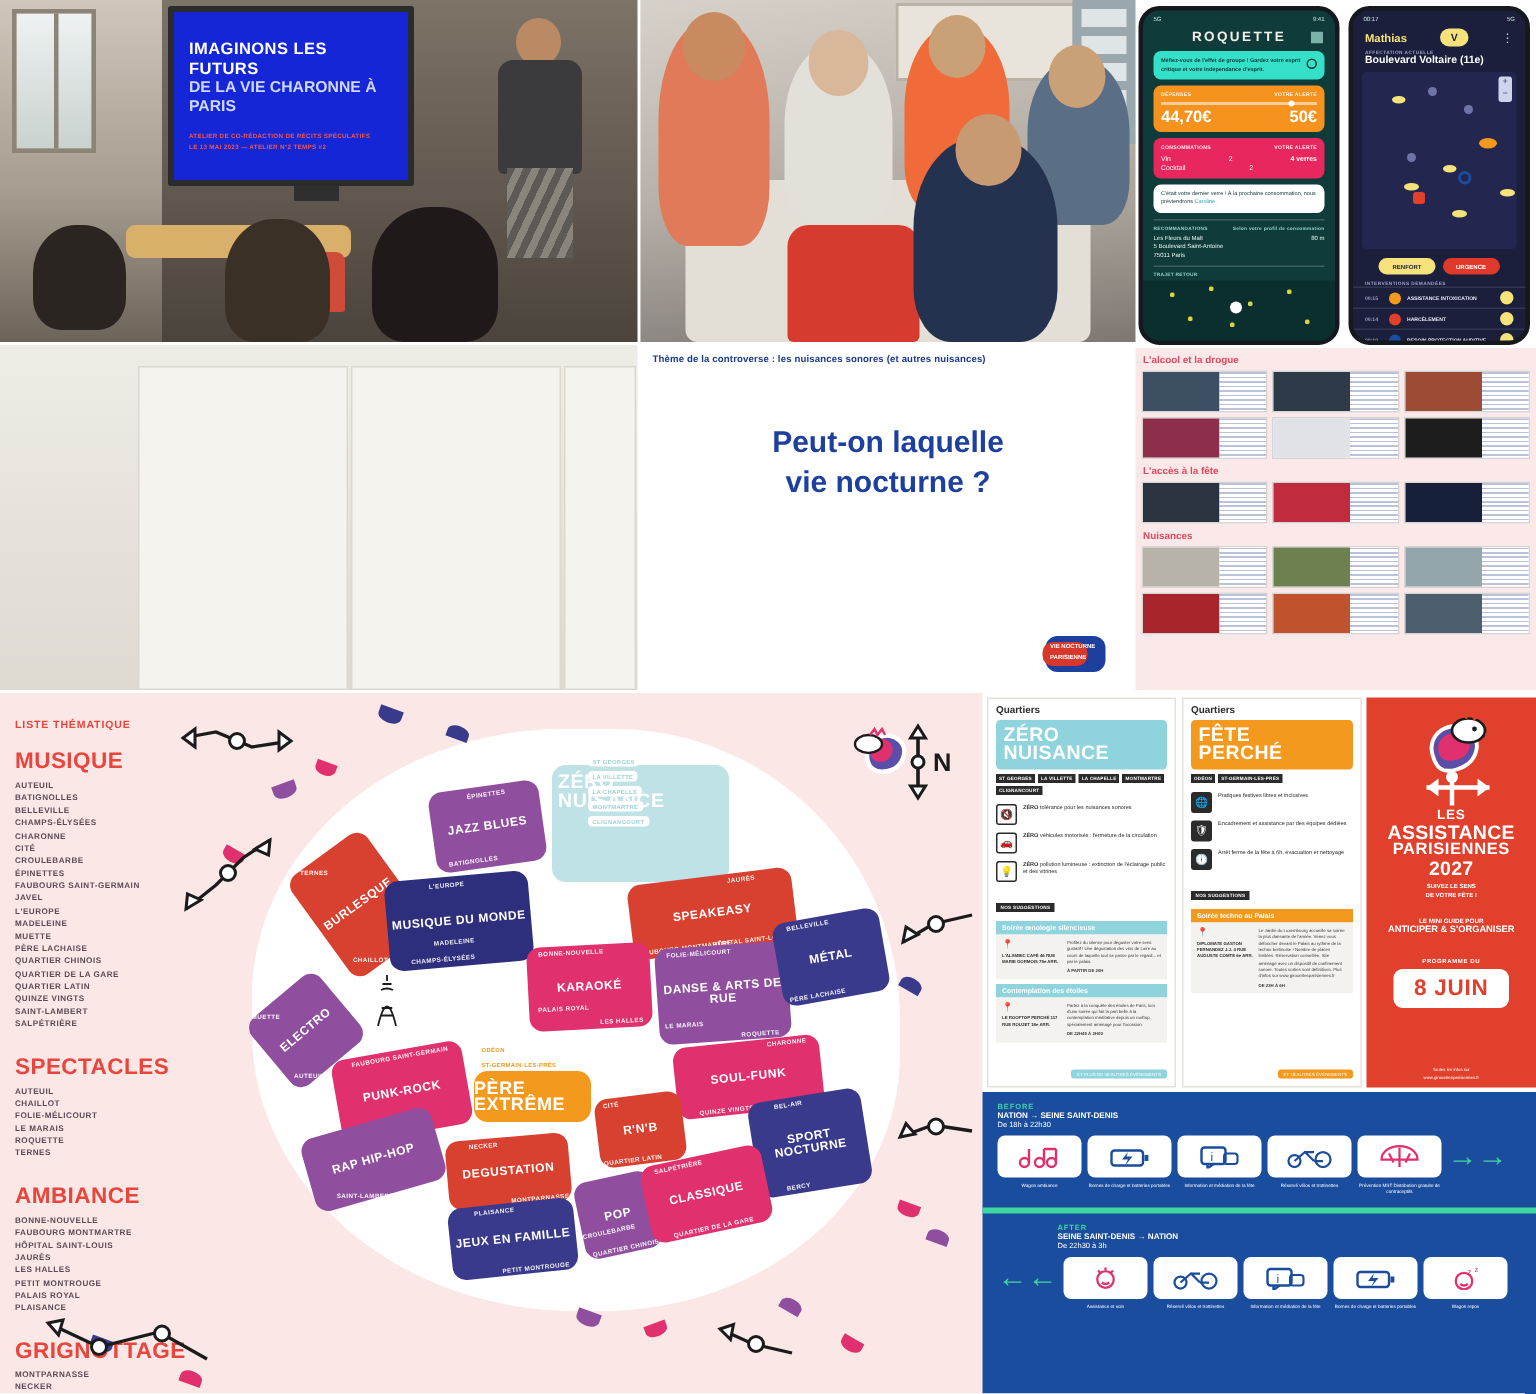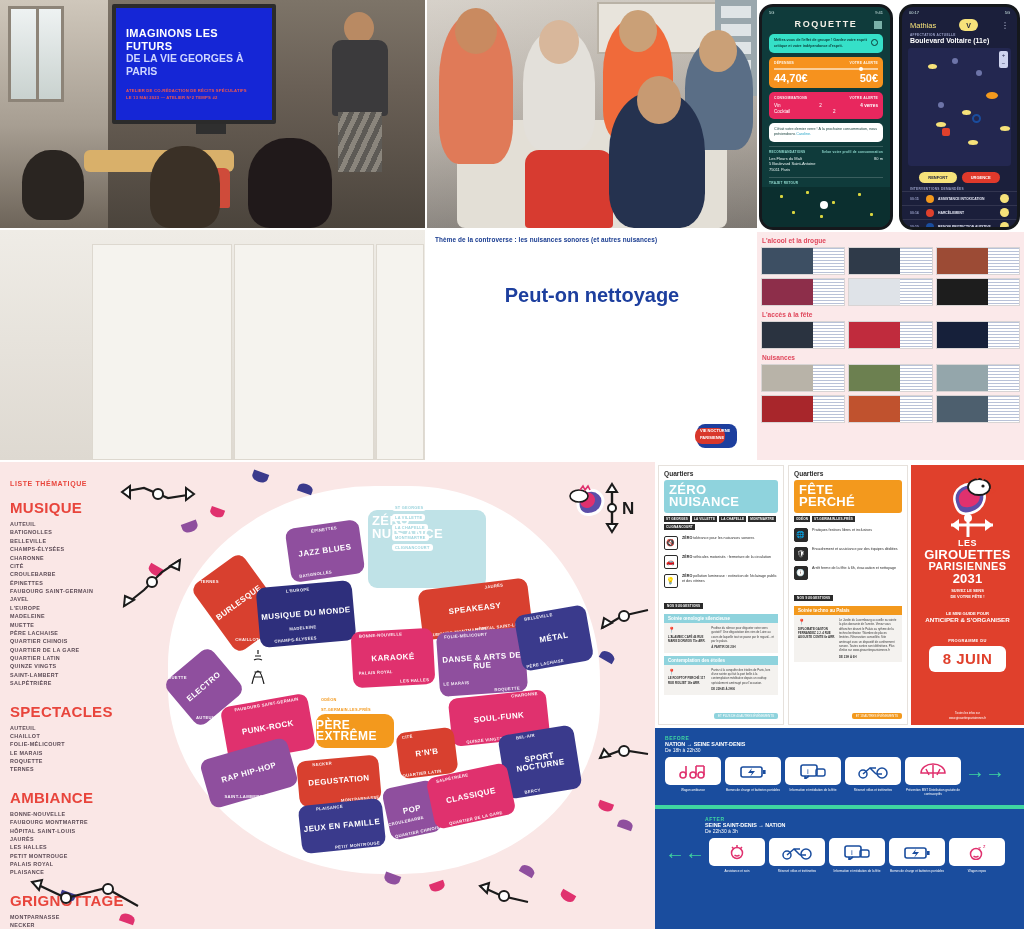--- a/index.html
+++ b/index.html
@@ -109,21 +109,21 @@
   .noct-sec{margin:0 7px;display:flex;justify-content:space-between;align-items:center;
     font-size:3.2px;color:#8fd8cd;font-weight:bold;letter-spacing:.2px;border-top:1px solid rgba(255,255,255,.18);padding-top:3px;}
   .noct-addr{margin:2px 7px 0;display:flex;justify-content:space-between;color:#e9f4f2;font-size:4px;line-height:1.45;}
   .noct-alert{margin:4px 7px;background:#fff;border-radius:5px;padding:4px 5px 4px 15px;position:relative;font-size:3.6px;line-height:1.45;color:#17403c;font-weight:bold;}
   .noct-alert .tri{position:absolute;left:4px;top:5px;width:0;height:0;border-left:4px solid transparent;border-right:4px solid transparent;border-bottom:7px solid #e8275e;}
   .noct-map{position:absolute;left:0;right:0;bottom:0;height:40px;background:#0b2f2f;}
   .noct-map i{position:absolute;width:3px;height:3px;background:#d9d43f;border-radius:1px;}
   .noct-map .pin{width:8px;height:8px;border-radius:50%;background:#fff;}
 
   .mat-head{display:flex;align-items:center;justify-content:space-between;padding:4px 8px 2px;}
-  .mat-head .nm{color:#f6e27a;font-weight:normal;font-size:7.5px;}
+  .mat-head .nm{color:#f6e27a;font-weight:bold;font-size:7.5px;}
   .mat-badge{width:19px;height:12px;border-radius:7px;background:#f6e27a;color:#1b1f3b;font-size:7px;font-weight:bold;
      display:flex;align-items:center;justify-content:center;}
   .mat-kicker{padding:0 8px;color:#9aa0c8;font-size:3.2px;font-weight:bold;letter-spacing:.3px;}
   .mat-loc{padding:0 8px 4px;color:#fff;font-size:7px;font-weight:bold;}
   .mat-map{margin:0 6px;height:118px;background:#232750;border-radius:3px;position:relative;overflow:hidden;}
   .mat-map i{position:absolute;border-radius:50%;}
   .mat-zoom{position:absolute;right:3px;top:3px;width:9px;height:17px;background:#cfd4ee;border-radius:2px;color:#2a2f55;
     font-size:6px;text-align:center;line-height:8px;}
   .mat-btns{display:flex;gap:5px;justify-content:center;margin:6px 0 4px;}
   .mat-btns button{border:0;border-radius:9px;padding:3px 9px;font-size:4px;font-weight:bold;color:#1b1f3b;
@@ -220,21 +220,21 @@
 <body>
 
 <div class="page">
 
   <div class="tile" id="photo-conference">
     <div class="wallL">
         <div class="window"></div>
       </div>
     <div class="screen">
       <div class="st1">IMAGINONS LES FUTURS</div>
-      <div class="st2">DE LA VIE GEORGES À PARIS</div>
+      <div class="st2">DE LA VIE CHARONNE À PARIS</div>
       <div class="st3">ATELIER DE CO-RÉDACTION DE RÉCITS SPÉCULATIFS</div>
       <div class="st3">LE 13 MAI 2023 — ATELIER N°2 TEMPS #2</div>
     </div>
     <div class="screen-stand"></div>
     <div class="table"></div>
     <div class="stool"></div>
     <div class="speaker">
       <div class="head"></div>
       <div class="body"></div>
       <div class="legs"></div>
@@ -278,21 +278,22 @@
     <div class="panel pB"></div>
     <div class="panel pC"></div>
 
   </div>
 
   <div id="board-question">
     <div class="tline">
       <span>Thème de la controverse : les </span><b>nuisances sonores (et autres nuisances)</b>
     </div>
     <div class="bigq">
-      <div>Peut-on nettoyage</div>
+      <div>Peut-on laquelle</div>
+      <div>vie nocturne ?</div>
     </div>
     <div class="logo">
       <span class="b1"></span>
         <span class="b2"></span>
       <span>VIE NOCTURNE PARISIENNE</span>
     </div>
   </div>
 
   <div class="phone" id="phone-noctange">
     <div class="ph-status">
@@ -859,23 +860,23 @@
         <circle cx="46" cy="13" r="1.6" fill="#1b1b1b"></circle>
         <path d="M53 16 l7 2 l-7 3z" fill="#e0402c"></path>
         <line x1="31" y1="40" x2="31" y2="64" stroke="#fff" stroke-width="3"></line>
         <line x1="14" y1="52" x2="56" y2="52" stroke="#fff" stroke-width="3"></line>
         <path d="M56 52 l-8 -6 v12z" fill="#fff"></path>
         <path d="M14 52 l8 -6 v12z" fill="#fff"></path>
         <circle cx="31" cy="45" r="4" fill="#fff"></circle>
       </svg>
     </div>
     <div class="wordmark w1">LES</div>
-    <div class="wordmark w2">GIROUETTES</div>
+    <div class="wordmark w2">ASSISTANCE</div>
     <div class="wordmark w3">PARISIENNES</div>
-    <div class="wordmark w2">2031</div>
+    <div class="wordmark w2">2027</div>
     <div class="tag">SUIVEZ LE SENS</div>
     <div class="tag" style="margin-top:0">DE VOTRE FÊTE !</div>
     <div class="sub1">LE MINI GUIDE POUR</div>
     <div class="sub2">ANTICIPER &amp; S'ORGANISER</div>
     <div class="plbl">PROGRAMME DU</div>
     <div class="dbox"><span>8 JUIN</span></div>
     <div class="foot">
       <div>Toutes les infos sur</div>
       <div>www.girouettesparisiennes.fr</div>
     </div>

